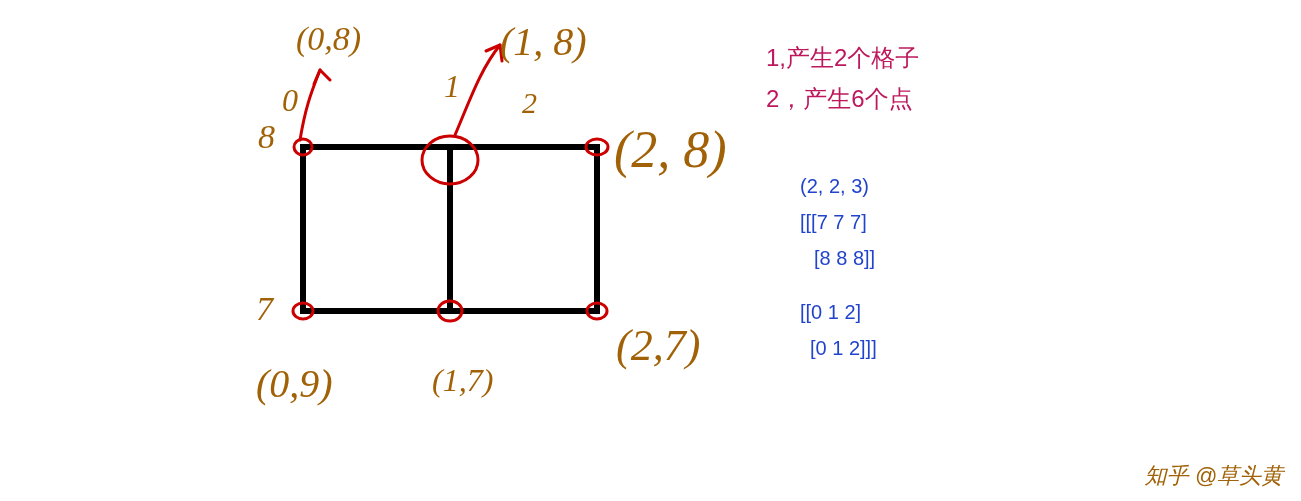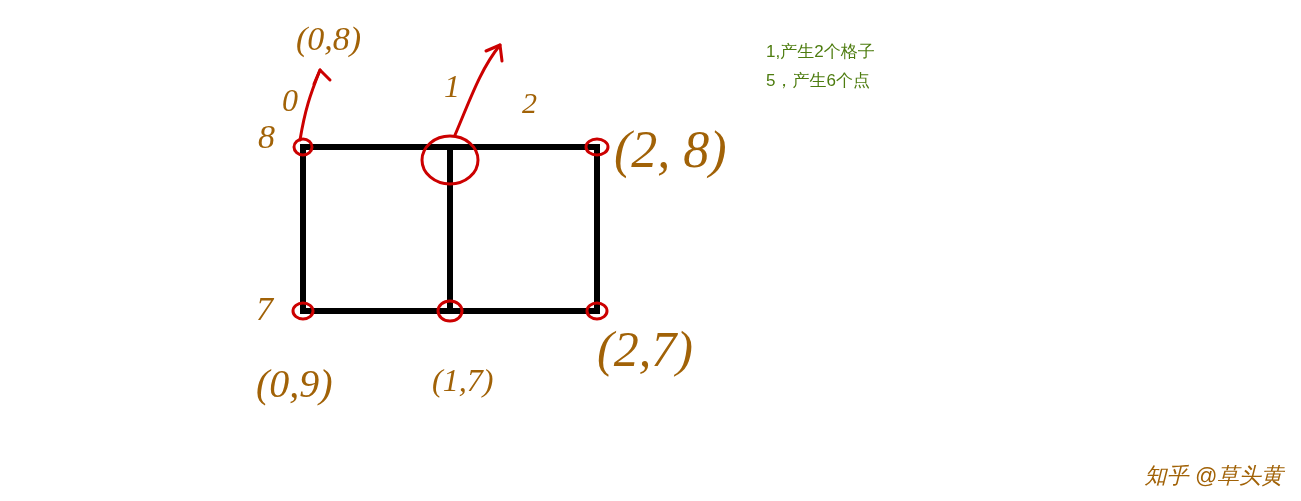--- a/index.html
+++ b/index.html
@@ -1,20 +1,20 @@
 <!DOCTYPE html>
 <html><head>
 <meta charset="utf-8">
 <style>
 html,body{margin:0;padding:0;width:1301px;height:501px;background:#fff;font-family:"Microsoft YaHei",Arial,sans-serif;overflow:hidden}
 .stage{position:relative;width:1301px;height:501px}
 .grid{position:absolute;left:300px;top:144px;width:300px;height:170px;border:6px solid #000;box-sizing:border-box}
 .grid .mid{position:absolute;left:50%;top:0;width:6px;height:100%;background:#000;transform:translateX(-50%)}
 .ann{position:absolute;color:#a16207;font-style:italic;font-family:"Comic Sans MS",cursive}
-.notes{position:absolute;left:766px;top:38px;color:#4d7c0f;font-size:17px;line-height:1.7}
+.notes{position:absolute;left:766px;top:38px;color:#be185d;font-size:24px;line-height:1.7}
 .data{position:absolute;left:800px;top:168px;color:#24c;font-size:20px;line-height:1.8}
 .wm{position:absolute;right:18px;bottom:10px;color:#a16207;font-style:italic;font-size:22px}
 svg.ov{position:absolute;left:0;top:0;pointer-events:none}
 </style>
 </head>
 <body>
 
 <div class="stage">
 
   <div class="grid">
@@ -41,26 +41,35 @@
   </svg>
 
   <div class="ann" style="left:258px;top:118px;font-size:34px">8</div>
   <div class="ann" style="left:256px;top:290px;font-size:34px">7</div>
 
   <div class="ann" style="left:282px;top:82px;font-size:32px">0</div>
   <div class="ann" style="left:444px;top:68px;font-size:32px">1</div>
   <div class="ann" style="left:522px;top:86px;font-size:30px">2</div>
 
   <div class="ann" style="left:296px;top:20px;font-size:34px">(0,8)</div>
+  <div class="ann" style="left:500px;top:18px;font-size:40px">(1, 8)</div>
   <div class="ann" style="left:614px;top:120px;font-size:52px">(2, 8)</div>
 
   <div class="ann" style="left:256px;top:360px;font-size:40px">(0,9)</div>
   <div class="ann" style="left:432px;top:362px;font-size:32px">(1,7)</div>
-  <div class="ann" style="left:597px;top:320px;font-size:50px">(2,7)</div>
+  <div class="ann" style="left:616px;top:320px;font-size:44px">(2,7)</div>
 
   <div class="notes">
     <div>1,产生2个格子</div>
-    <div>5，产生6个点</div>
+    <div>2，产生6个点</div>
   </div>
 
+  <div class="data">
+    <div>(2, 2, 3)</div>
+    <div>[[[7 7 7]</div>
+    <div style="padding-left:14px">[8 8 8]]</div>
+    <div style="height:18px"></div>
+    <div>[[0 1 2]</div>
+    <div style="padding-left:10px">[0 1 2]]]</div>
+  </div>
 
   <div class="wm">知乎 @草头黄</div>
 </div>
 
 </body></html>

